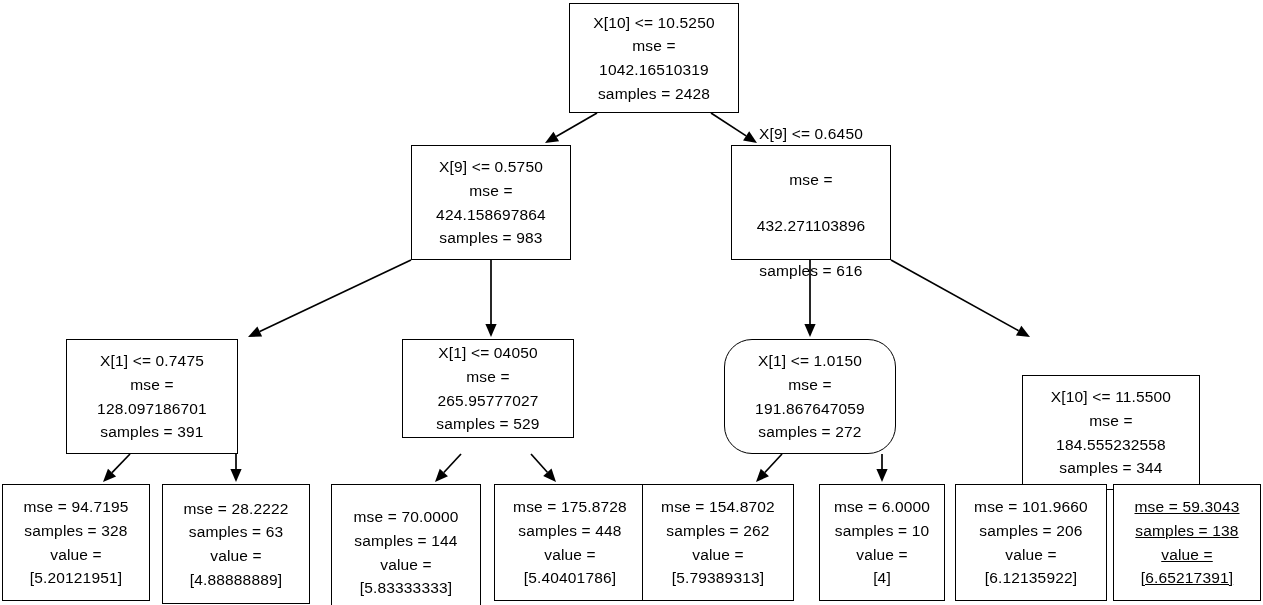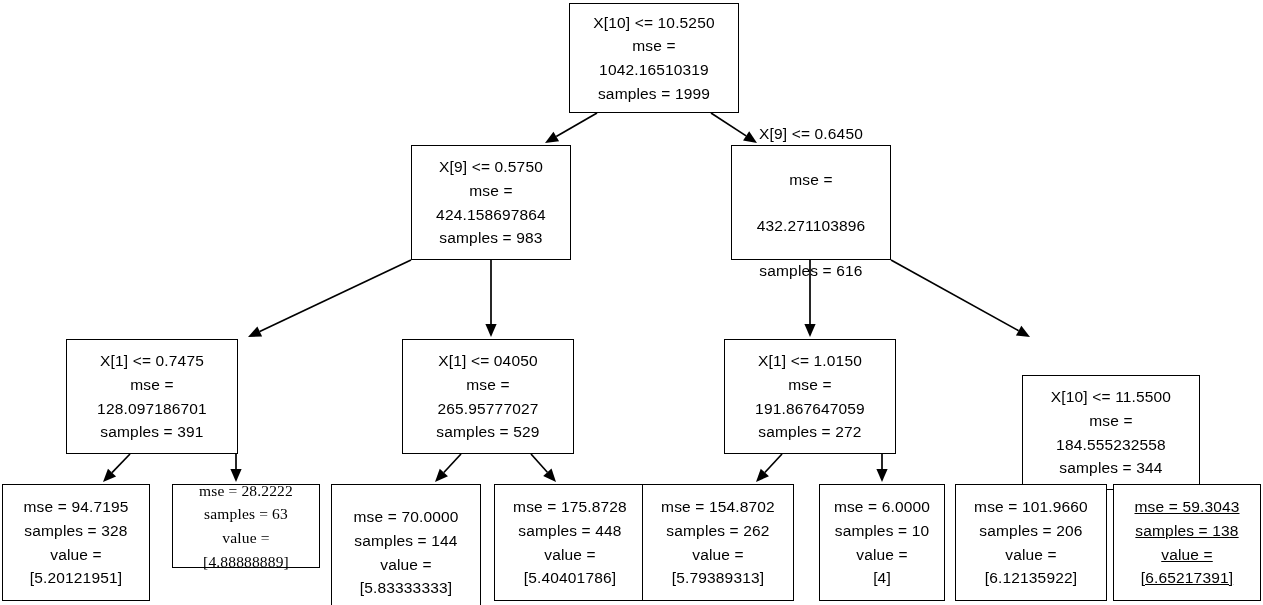--- a/index.html
+++ b/index.html
@@ -104,65 +104,65 @@
       <g>
         <line x1="1187" y1="454" x2="1187" y2="469" stroke="#000000" stroke-width="1.7"></line>
         <polygon points="1181.4,469 1192.6,469 1187,482" fill="#000000"></polygon>
       </g>
     </svg>
   <div id="node-layer">
       <div class="node" style="left: 569px; top: 3px; width: 170px; height: 110px;">
         <span class="line">X[10] &lt;= 10.5250</span>
         <span class="line">mse =</span>
         <span class="line">1042.16510319</span>
-        <span class="line">samples = 1999</span>
+        <span class="line">samples = 2428</span>
       </div>
       <div class="node" style="left: 411px; top: 145px; width: 160px; height: 115px;">
         <span class="line">X[9] &lt;= 0.5750</span>
         <span class="line">mse =</span>
         <span class="line">424.158697864</span>
         <span class="line">samples = 983</span>
       </div>
       <div class="node" style="left: 731px; top: 145px; width: 160px; height: 115px; gap: 22px;">
         <span class="line">X[9] &lt;= 0.6450</span>
         <span class="line">mse =</span>
         <span class="line">432.271103896</span>
         <span class="line">samples = 616</span>
       </div>
       <div class="node" style="left: 66px; top: 339px; width: 172px; height: 115px;">
         <span class="line">X[1] &lt;= 0.7475</span>
         <span class="line">mse =</span>
         <span class="line">128.097186701</span>
         <span class="line">samples = 391</span>
       </div>
-      <div class="node" style="left: 402px; top: 339px; width: 172px; height: 115px;">
+      <div class="node" style="left: 402px; top: 339px; width: 172px; height: 99px;">
         <span class="line">X[1] &lt;= 04050</span>
         <span class="line">mse =</span>
         <span class="line">265.95777027</span>
         <span class="line">samples = 529</span>
       </div>
-      <div class="node" style="left: 724px; top: 339px; width: 172px; height: 115px;">
+      <div class="node" style="left: 724px; top: 339px; width: 172px; height: 115px; border-radius: 28px;">
         <span class="line">X[1] &lt;= 1.0150</span>
         <span class="line">mse =</span>
         <span class="line">191.867647059</span>
         <span class="line">samples = 272</span>
       </div>
       <div class="node" style="left: 1022px; top: 339px; width: 178px; height: 115px; margin-top: 36px;">
         <span class="line">X[10] &lt;= 11.5500</span>
         <span class="line">mse =</span>
         <span class="line">184.555232558</span>
         <span class="line">samples = 344</span>
       </div>
       <div class="node" style="left: 2px; top: 484px; width: 148px; height: 117px;">
         <span class="line">mse = 94.7195</span>
         <span class="line">samples = 328</span>
         <span class="line">value =</span>
         <span class="line">[5.20121951]</span>
       </div>
-      <div class="node" style="left: 172px; top: 484px; width: 148px; height: 84px; font-family: Liberation Serif, serif;">
+      <div class="node" style="left: 162px; top: 484px; width: 148px; height: 120px;">
         <span class="line">mse = 28.2222</span>
         <span class="line">samples = 63</span>
         <span class="line">value =</span>
         <span class="line">[4.88888889]</span>
       </div>
       <div class="node" style="left: 331px; top: 484px; width: 150px; height: 137px;">
         <span class="line">mse = 70.0000</span>
         <span class="line">samples = 144</span>
         <span class="line">value =</span>
         <span class="line">[5.83333333]</span>

